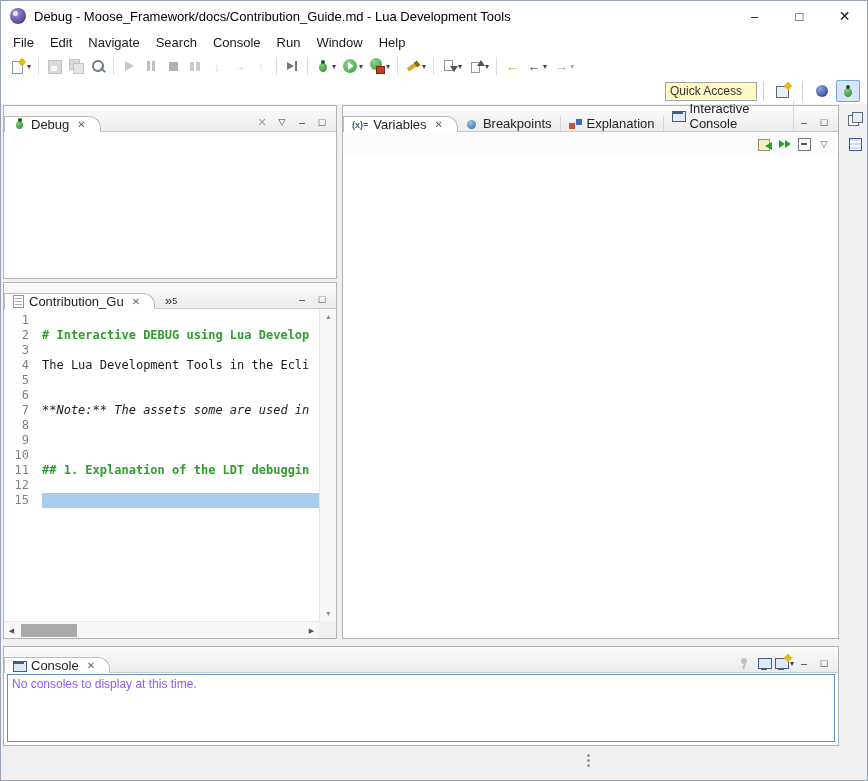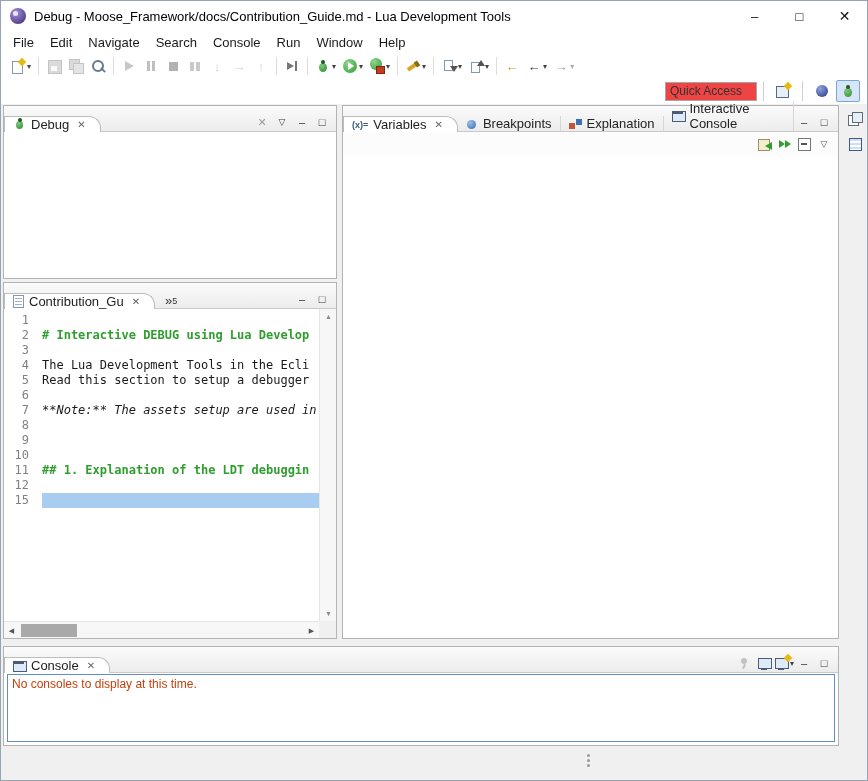--- a/index.html
+++ b/index.html
@@ -57,21 +57,21 @@
   .ic-ext::after{content:"";position:absolute;right:0;bottom:0;width:7px;height:6px;background:#c23b22;border:1px solid #7e2413}
   .ic-flash::before{content:"";position:absolute;left:2px;top:7px;width:10px;height:4px;background:#d9a425;transform:rotate(-35deg)}
   .ic-flash::after{content:"";position:absolute;left:10px;top:3px;width:4px;height:6px;background:#8a6a10;transform:rotate(-35deg)}
   .ic-annot-next::before{content:"";position:absolute;left:3px;top:2px;width:7px;height:9px;background:#fff;border:1px solid #8798a8}
   .ic-annot-next::after{content:"";position:absolute;left:9px;top:8px;border-top:6px solid #555;border-left:4px solid transparent;border-right:4px solid transparent}
   .ic-annot-prev::before{content:"";position:absolute;left:3px;top:4px;width:7px;height:9px;background:#fff;border:1px solid #8798a8}
   .ic-annot-prev::after{content:"";position:absolute;left:9px;top:2px;border-bottom:6px solid #555;border-left:4px solid transparent;border-right:4px solid transparent}
 
   
   .qa-row{position:absolute;left:0;top:78px;right:0;height:24px;display:flex;align-items:center;justify-content:flex-end;padding-right:6px}
-  .qa-box{width:92px;height:19px;border:1px solid #a6a6a6;display:flex;align-items:center;padding:0 4px;color:#333;font-size:12px;background:#ef4444}
+  .qa-box{width:92px;height:19px;border:1px solid #a6a6a6;display:flex;align-items:center;padding:0 4px;color:#333;font-size:12px;background:#fef9c3}
   .vline{width:1px;height:20px;background:#d0d0d0;margin:0 6px}
   .pbtn{width:24px;height:22px;display:flex;align-items:center;justify-content:center;border:1px solid transparent;border-radius:2px;margin:0 1px}
   .pbtn.active{background:#d6e6f8;border-color:#7ba7d7}
   .ic-persp::before{content:"";position:absolute;left:1px;top:3px;width:11px;height:10px;background:#e7eef6;border:1px solid #5c6c7c}
   .ic-persp::after{content:"";position:absolute;right:0;top:0;width:6px;height:6px;background:#e8b90f;transform:rotate(45deg)}
   .ic-lua::before{content:"";position:absolute;left:2px;top:2px;width:12px;height:12px;border-radius:50%;background:radial-gradient(circle at 35% 30%,#8ea4e0,#25357e)}
 
   
   .panel{position:absolute;border:1px solid var(--pborder);background:#fff}
   .phead{height:26px;display:flex;align-items:flex-end;background:linear-gradient(#fbfbfb,#ececec);border-bottom:1px solid #c9c9c9}
@@ -128,21 +128,21 @@
   .ic-vt1::before{content:"";position:absolute;left:1px;top:2px;width:10px;height:10px;background:#f3efce;border:1px solid #9a9264}
   .ic-vt1::after{content:"";position:absolute;right:0;bottom:1px;border-right:7px solid #2f9e2f;border-top:4px solid transparent;border-bottom:4px solid transparent}
   .ic-vt2{position:relative;width:15px;height:14px}
   .ic-vt2::before{content:"";position:absolute;left:2px;top:3px;border-left:6px solid #2f9e2f;border-top:4px solid transparent;border-bottom:4px solid transparent}
   .ic-vt2::after{content:"";position:absolute;left:8px;top:3px;border-left:6px solid #2f9e2f;border-top:4px solid transparent;border-bottom:4px solid transparent}
   .ic-vt3{position:relative;width:14px;height:14px}
   .ic-vt3::before{content:"";position:absolute;left:1px;top:1px;width:11px;height:11px;border:1px solid #777;background:#fff}
   .ic-vt3::after{content:"";position:absolute;left:4px;top:6px;width:6px;height:2px;background:#555}
 
   
-  .console-body{position:absolute;left:3px;right:3px;top:27px;bottom:3px;background:#fff;border:1px solid var(--focusborder);padding:2px 4px;font-size:12px;color:#c2410c}
+  .console-body{position:absolute;left:3px;right:3px;top:27px;bottom:3px;background:#fff;border:1px solid var(--focusborder);padding:2px 4px;font-size:12px;color:#8b5cf6}
   .ic-pin{position:relative;width:14px;height:14px}
   .ic-pin::before{content:"";position:absolute;left:4px;top:2px;width:6px;height:6px;border-radius:50%;background:#8a8a8a}
   .ic-pin::after{content:"";position:absolute;left:6px;top:8px;width:2px;height:5px;background:#8a8a8a;transform:rotate(25deg)}
   .ic-mon{position:relative;width:15px;height:13px}
   .ic-mon::before{content:"";position:absolute;left:1px;top:1px;width:12px;height:9px;background:#dcebf7;border:1px solid #4a5d75}
   .ic-mon::after{content:"";position:absolute;left:4px;bottom:0;width:6px;height:2px;background:#4a5d75}
   .ic-mon.plus i{position:absolute;right:-2px;top:-2px;width:6px;height:6px;background:#e8b90f;transform:rotate(45deg)}
 
   
   .strip{position:absolute;left:841px;top:104px;width:25px;height:641px;background:#f0f0f0}
@@ -331,29 +331,28 @@
         <div class="crow">
             <span class="lnum">3</span>
             <span class="ltext"></span>
           </div>
         <div class="crow">
             <span class="lnum">4</span>
             <span class="ltext">The Lua Development Tools in the Ecli</span>
           </div>
         <div class="crow">
             <span class="lnum">5</span>
-            <span class="ltext">Read this section to setup a debugger</span>
           </div>
         <div class="crow">
             <span class="lnum">6</span>
             <span class="ltext"></span>
           </div>
         <div class="crow em">
             <span class="lnum">7</span>
-            <span class="ltext">**Note:** The assets setup are used in</span>
+            <span class="ltext">**Note:** The assets some are used in</span>
           </div>
         <div class="crow">
             <span class="lnum">8</span>
           </div>
         <div class="crow">
             <span class="lnum">9</span>
             <span class="ltext"></span>
           </div>
         <div class="crow">
             <span class="lnum">10</span>

